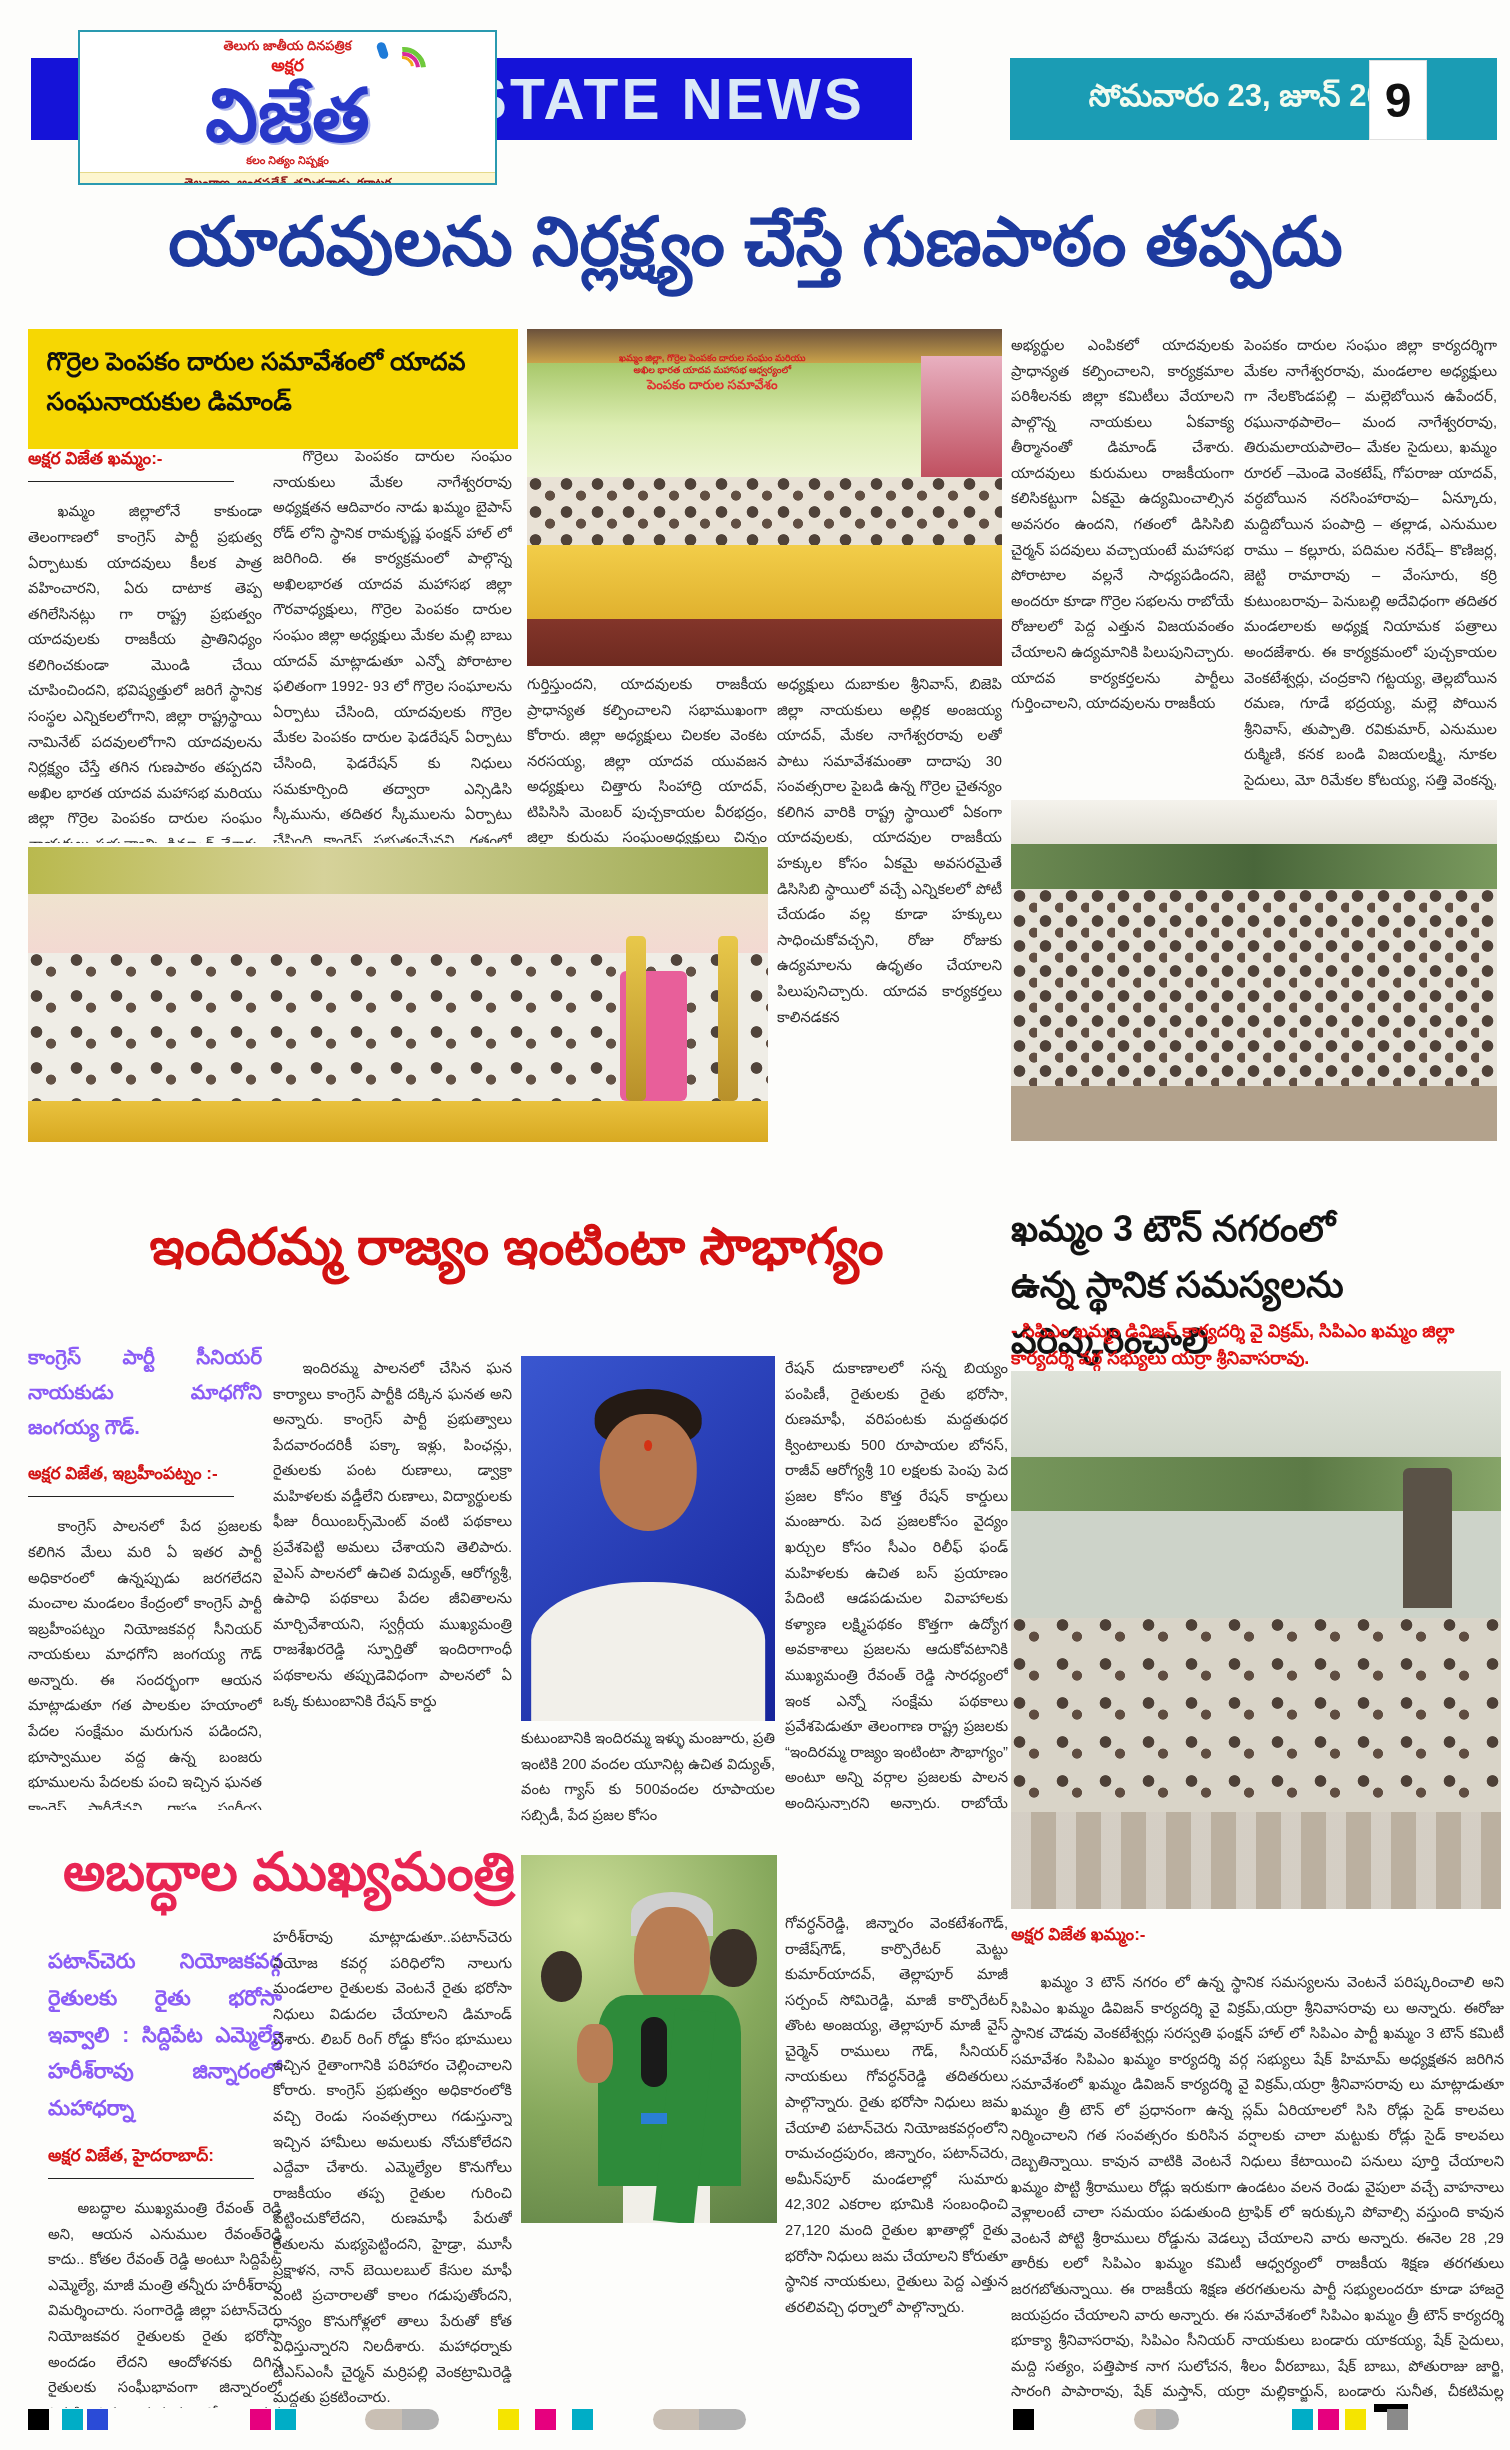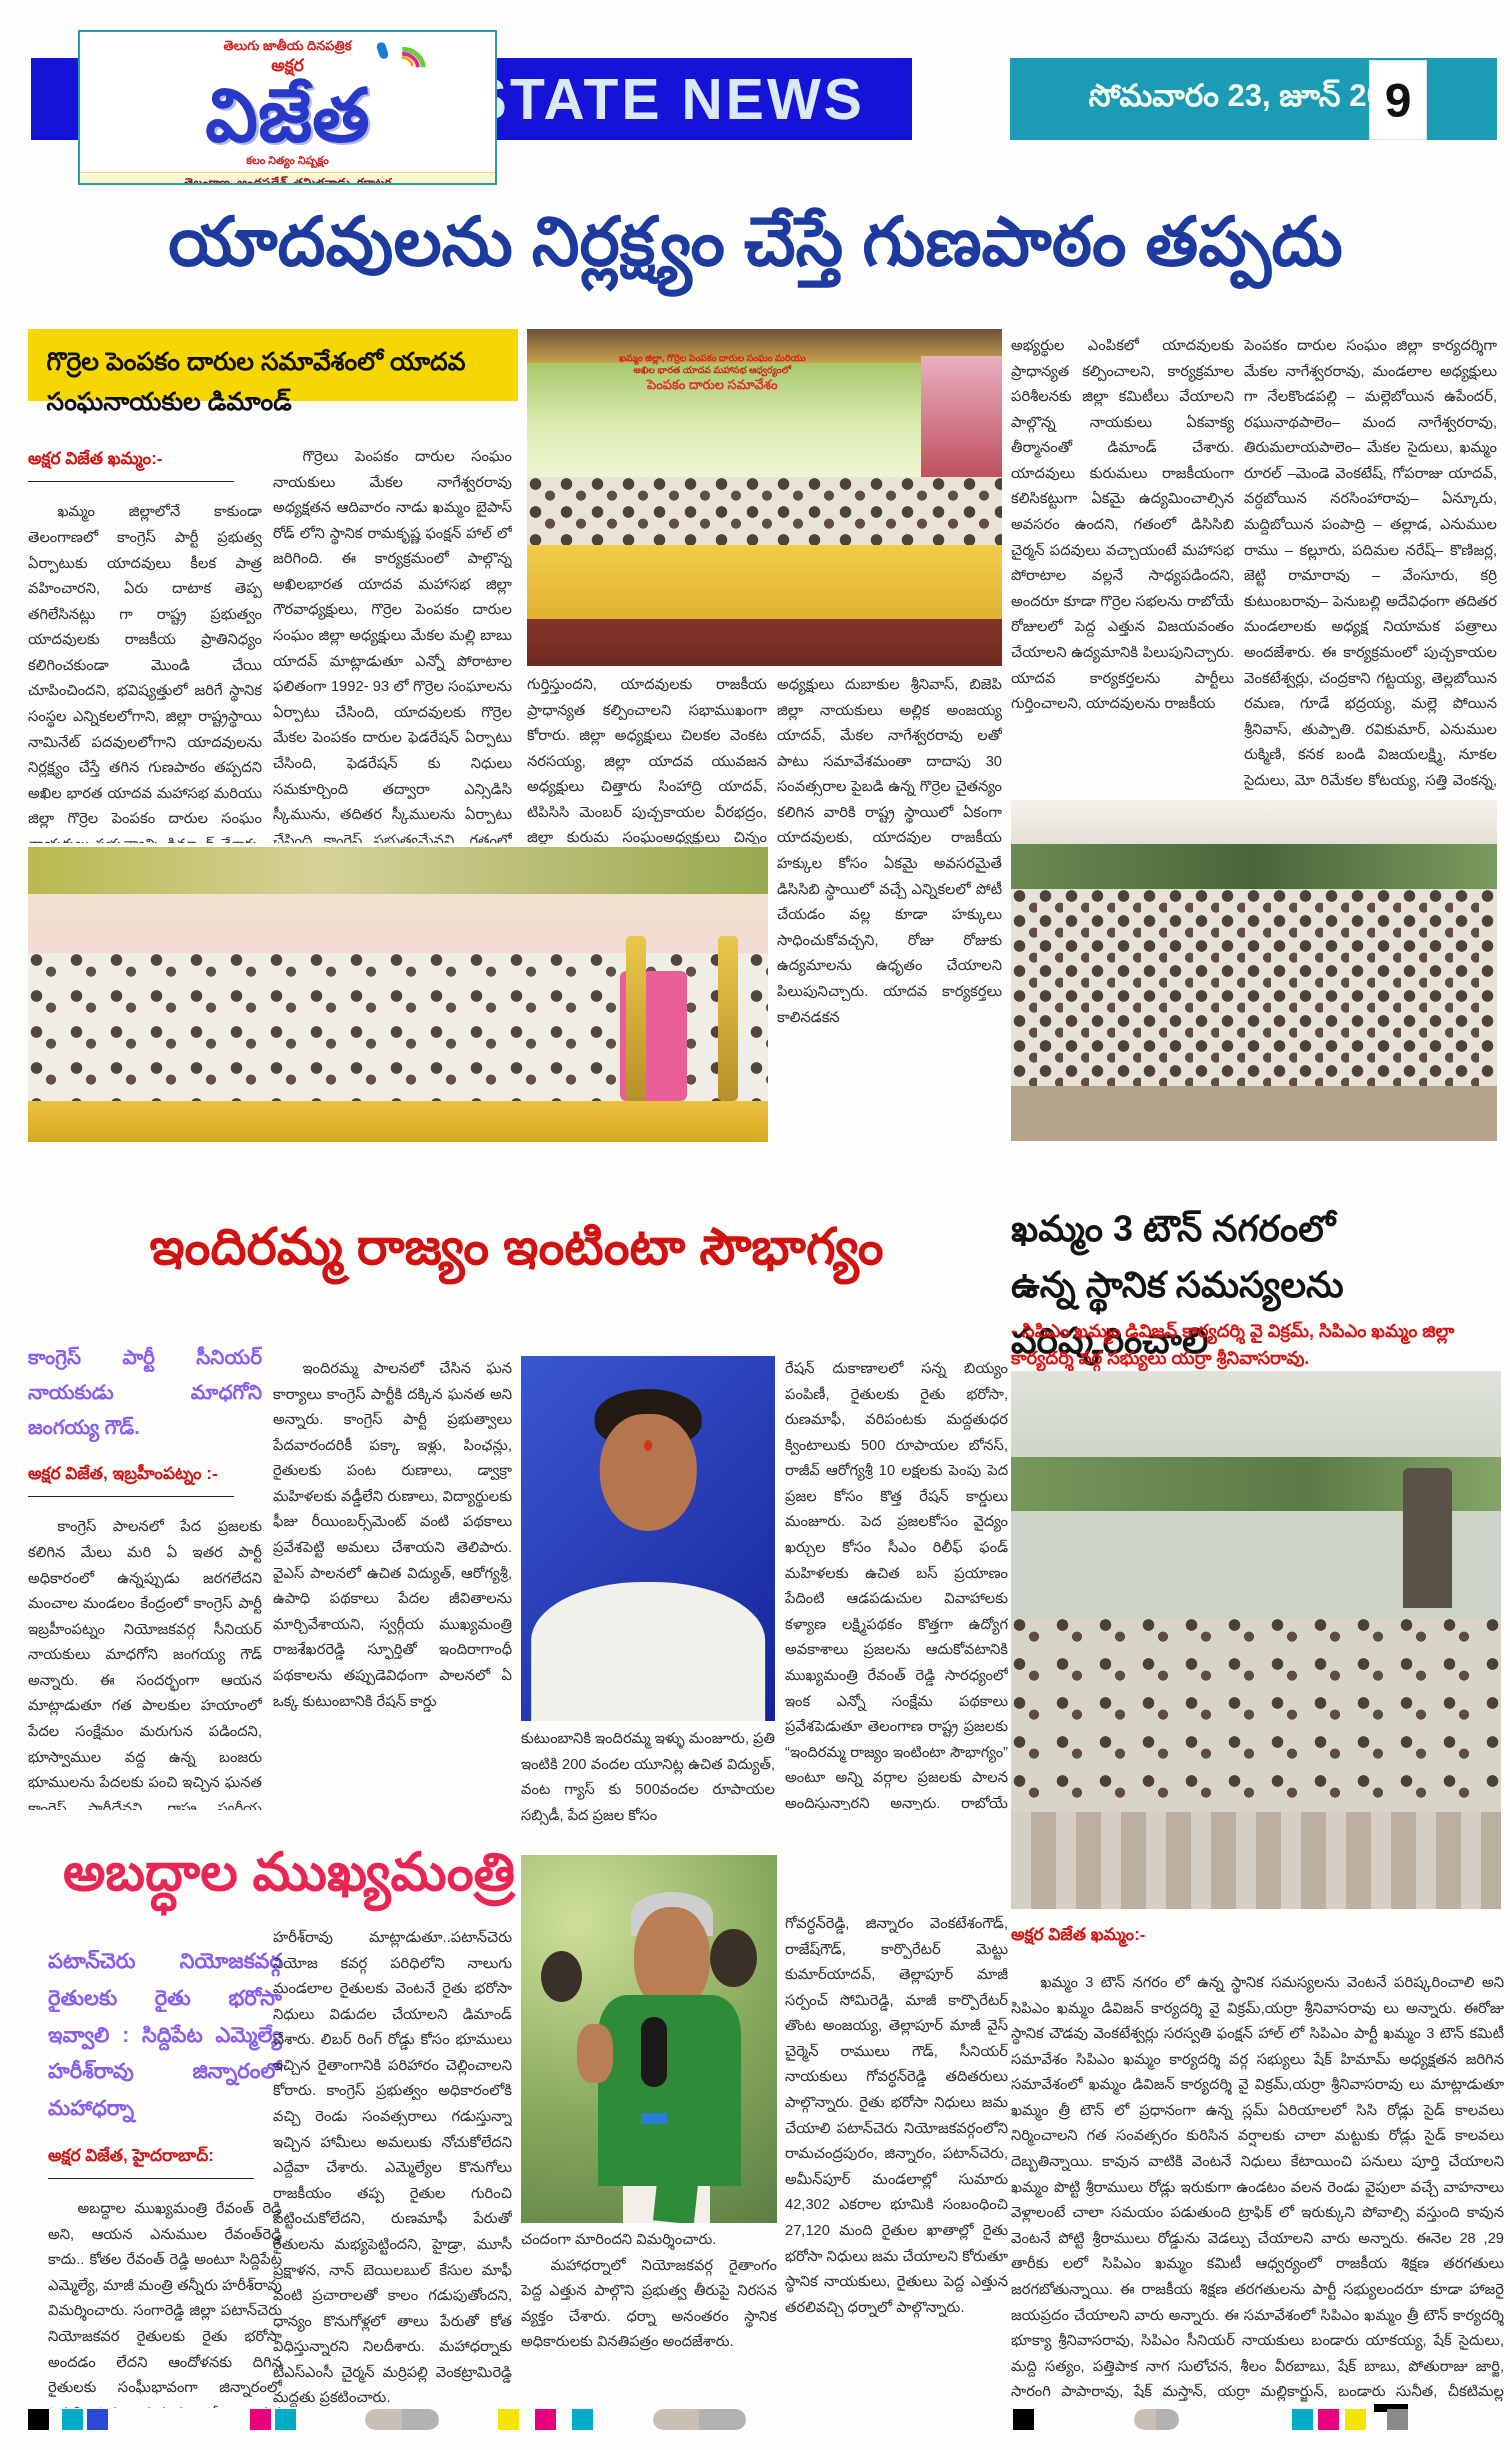--- a/index.html
+++ b/index.html
@@ -20,21 +20,21 @@
   .l-slogan{color:#cf1d1d;font-size:11px;font-weight:bold;margin-top:1.6px;}
   .l-regions{margin-top:3.1px;background:#fdf6cf;color:#8c1616;font-size:12.4px;font-weight:bold;padding:2.3px 0;border-top:0.8px solid #e5d98a;}
   .peacock{position:absolute;right:74px;top:9.3px;width:45px;height:47px;}
   .pk-arc{position:absolute;border-radius:50%;border-style:solid;border-color:transparent;}
   .pk1{left:6.2px;top:6.2px;width:34px;height:34px;border-width:5.4px;border-top-color:#6fc93c;transform:rotate(40deg);}
   .pk2{left:11px;top:11px;width:25px;height:25px;border-width:4.7px;border-top-color:#d9299a;transform:rotate(40deg);}
   .pk3{left:15.5px;top:15.5px;width:15.5px;height:15.5px;border-width:3.9px;border-top-color:#f0a818;transform:rotate(40deg);}
   .pk-head{position:absolute;left:1.6px;top:1.6px;width:9.3px;height:17px;background:#1e7bd8;border-radius:4.7px;transform:rotate(-18deg);}
   
   .h1{left:31px;top:192px;width:1449px;height:107px;color:#1d3a9e;font-size:68px;font-weight:bold;text-align:center;line-height:1.45;white-space:nowrap;}
-  .yellowbox{left:28px;top:329px;width:490px;height:72px;background:#f6d703;box-sizing:border-box;padding:12.4px 18.6px;color:#111;font-size:25px;font-weight:bold;line-height:1.6;}
+  .yellowbox{left:28px;top:329px;width:490px;height:120px;background:#f6d703;box-sizing:border-box;padding:12.4px 18.6px;color:#111;font-size:25px;font-weight:bold;line-height:1.6;}
   .h2red{left:31px;top:1204px;width:971px;height:101px;color:#d21111;font-size:51px;font-weight:bold;text-align:center;line-height:1.7;white-space:nowrap;}
   .cpmh{left:1011px;top:1201px;width:493px;color:#141414;font-size:36px;font-weight:bold;line-height:1.55;}
   .cpmbyline{left:1011px;top:1318px;width:493px;color:#e01212;font-size:18px;font-weight:bold;line-height:1.5;}
   .h3pink{left:31px;top:1830px;width:484px;height:93px;color:#e82553;font-size:53px;font-weight:bold;text-align:right;line-height:1.6;white-space:nowrap;}
   
   .col{overflow:hidden;color:#2b2b2b;font-size:14.7px;line-height:1.74;text-align:justify;}
   .col p{margin:0;text-indent:2.0em;}
   .dl{color:#d21414;font-size:17px;font-weight:bold;border-bottom:1.6px solid #222;padding-bottom:7.8px;margin-bottom:17px;width:88%;}
   .subred{color:#8b5cf6;font-size:20px;font-weight:bold;line-height:1.75;margin-bottom:14px;}
   
@@ -210,24 +210,20 @@
     <span class="hr-bghead" style="left:8%;top:26%;width:16%;height:14%;"></span>
     <span class="hr-bghead" style="left:74%;top:20%;width:18%;height:16%;"></span>
     <div class="hr-hair"></div>
     <div class="hr-face"></div>
     <div class="hr-kurta"></div>
     <div class="hr-scarf"></div>
     <div class="hr-scarf2"></div>
     <div class="hr-hand"></div>
     <div class="hr-mic"></div>
     <div class="hr-micband"></div>
-  </div>
-  <div class="abs col" style="left:521px;top:2227px;width:256px;height:178px;">
-    <p style="text-indent:0;">చందంగా మారిందని విమర్శించారు.</p>
-    <p style="text-indent:2em;">మహాధర్నాలో నియోజకవర్గ రైతాంగం పెద్ద ఎత్తున పాల్గొని ప్రభుత్వ తీరుపై నిరసన వ్యక్తం చేశారు. ధర్నా అనంతరం స్థానిక అధికారులకు వినతిపత్రం అందజేశారు.</p>
   </div>
   <div class="abs col" style="left:785px;top:1911px;width:223px;height:496px;">
     <p style="text-indent:0;">గోవర్ధన్‌రెడ్డి, జిన్నారం వెంకటేశంగౌడ్, రాజేష్‌గౌడ్, కార్పొరేటర్ మెట్టు కుమార్‌యాదవ్, తెల్లాపూర్ మాజీ సర్పంచ్ సోమిరెడ్డి, మాజీ కార్పొరేటర్ తొంట అంజయ్య, తెల్లాపూర్ మాజీ వైస్ చైర్మెన్ రాములు గౌడ్, సీనియర్ నాయకులు గోవర్ధన్‌రెడ్డి తదితరులు పాల్గొన్నారు. రైతు భరోసా నిధులు జమ చేయాలి పటాన్‌చెరు నియోజకవర్గంలోని రామచంద్రపురం, జిన్నారం, పటాన్‌చెరు, అమీన్‌పూర్ మండలాల్లో సుమారు 42,302 ఎకరాల భూమికి సంబంధించి 27,120 మంది రైతుల ఖాతాల్లో రైతు భరోసా నిధులు జమ చేయాలని కోరుతూ స్థానిక నాయకులు, రైతులు పెద్ద ఎత్తున తరలివచ్చి ధర్నాలో పాల్గొన్నారు.</p>
   </div>
 
   <div class="mk" style="left:28px;background:#000;"></div>
   <div class="mk" style="left:62px;background:#00adc6;"></div>
   <div class="mk" style="left:87px;background:#2a4bd7;"></div>
   <div class="mk" style="left:250px;background:#e6007e;"></div>
   <div class="mk" style="left:275px;background:#00adc6;"></div>

